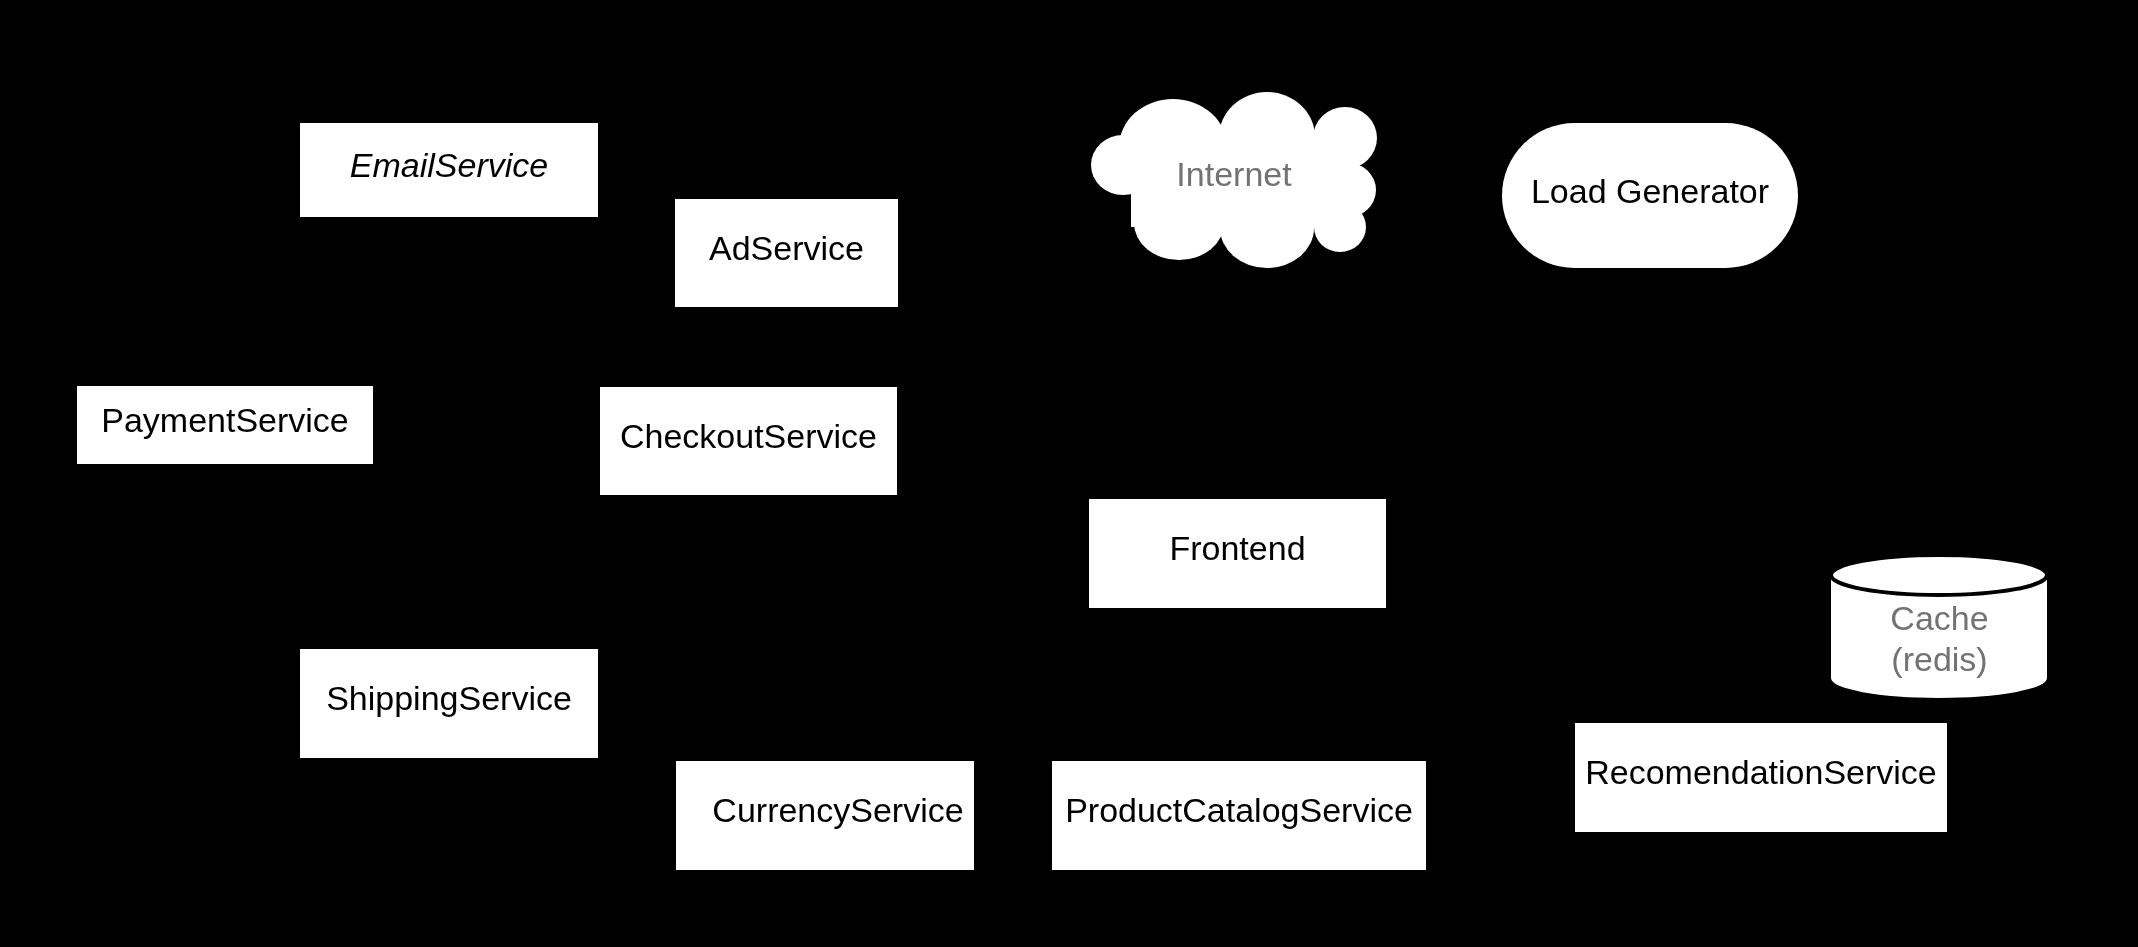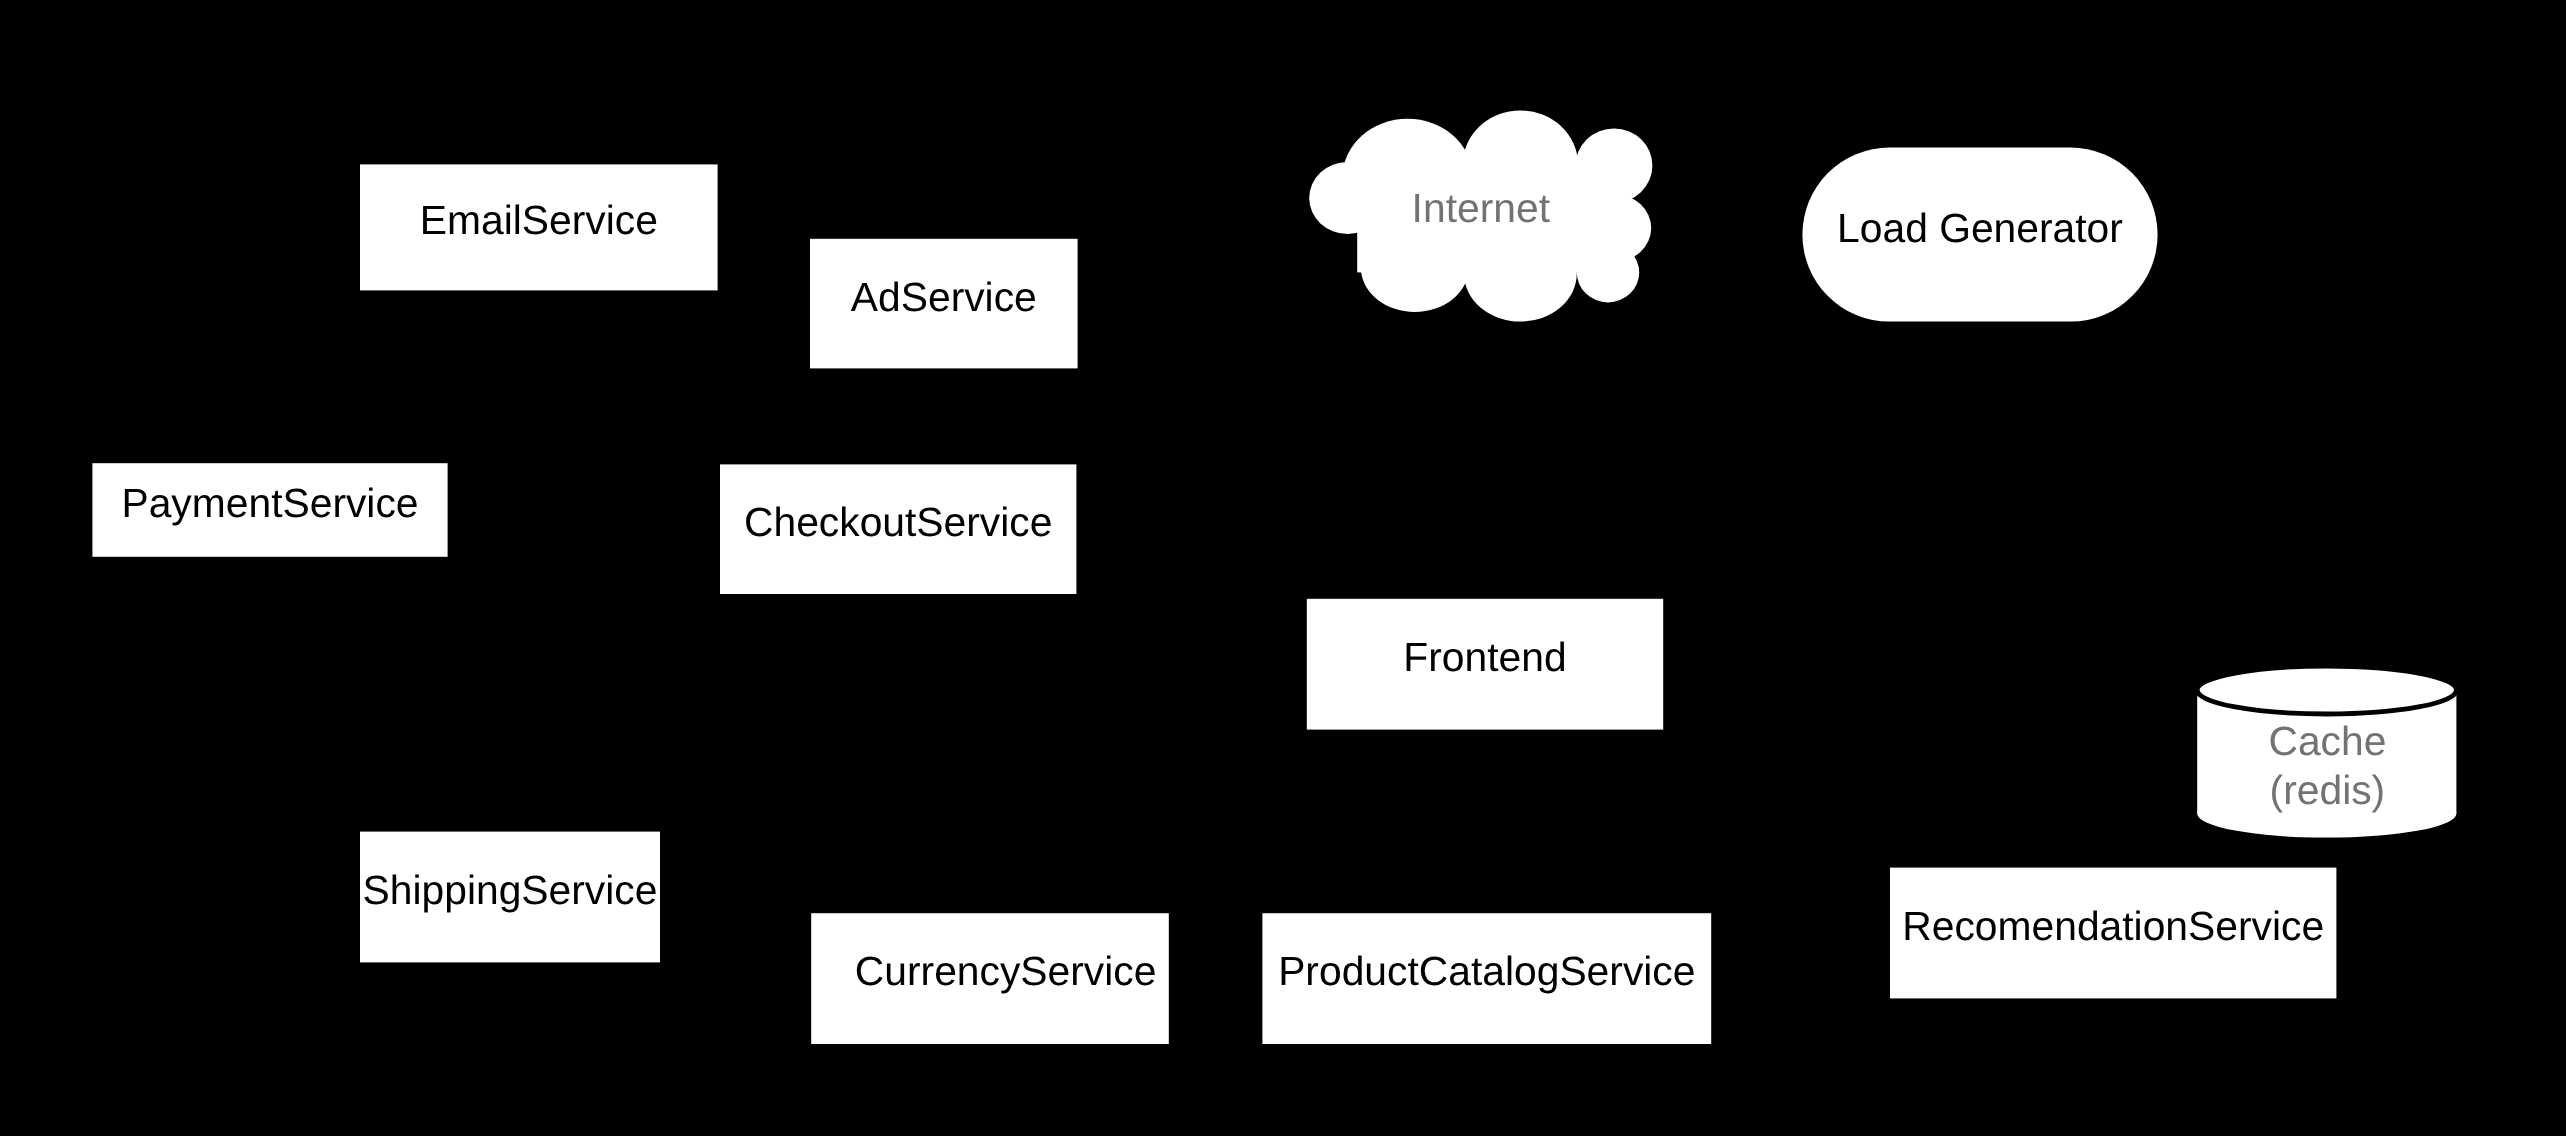--- a/index.html
+++ b/index.html
@@ -63,30 +63,30 @@
   }
   .cloud-label {
     padding-bottom: 10px;
   }
   .cylinder-label {
     padding-top: 24px;
     line-height: 41px;
   }
 
   
-  #node-emailservice            { left: 300px;  top: 137px; width: 298px; height: 105px; }
+  #node-emailservice            { left: 300px;  top: 123px; width: 298px; height: 94px; font-style: italic; }
   #node-adservice               { left: 675px;  top: 199px; width: 223px; height: 108px; }
   #node-internet                { left: 1091px; top: 89px;  width: 286px; height: 181px; }
   #node-loadgenerator           { left: 1502px; top: 123px; width: 296px; height: 145px; }
   #node-paymentservice          { left: 77px;   top: 386px; width: 296px; height: 78px; }
   #node-checkoutservice         { left: 600px;  top: 387px; width: 297px; height: 108px; }
   #node-cartservice             { left: 1764px; top: 349px; width: 296px; height: 109px; }
   #node-frontend                { left: 1089px; top: 499px; width: 297px; height: 109px; }
   #node-cache                   { left: 1828px; top: 553px; width: 223px; height: 147px; text-decoration: underline; }
-  #node-shippingservice         { left: 300px;  top: 649px; width: 250px; height: 109px; margin-top: 44px; }
+  #node-shippingservice         { left: 300px;  top: 649px; width: 298px; height: 109px; }
   #node-currencyservice         { left: 676px;  top: 761px; width: 298px; height: 109px; padding-left: 26px; }
   #node-productcatalogservice   { left: 1052px; top: 761px; width: 374px; height: 109px; }
   #node-recomendationservice    { left: 1575px; top: 723px; width: 372px; height: 109px; }
 </style>
 </head>
 <body>
 
 <div class="canvas">
 
   <div id="node-emailservice" class="node rect">EmailService</div>

